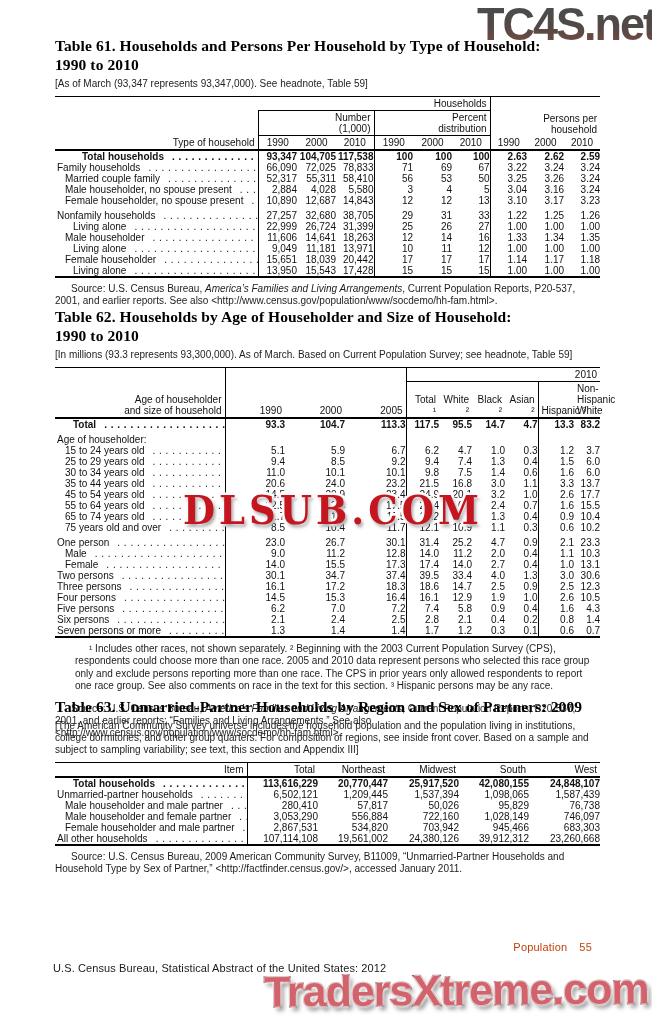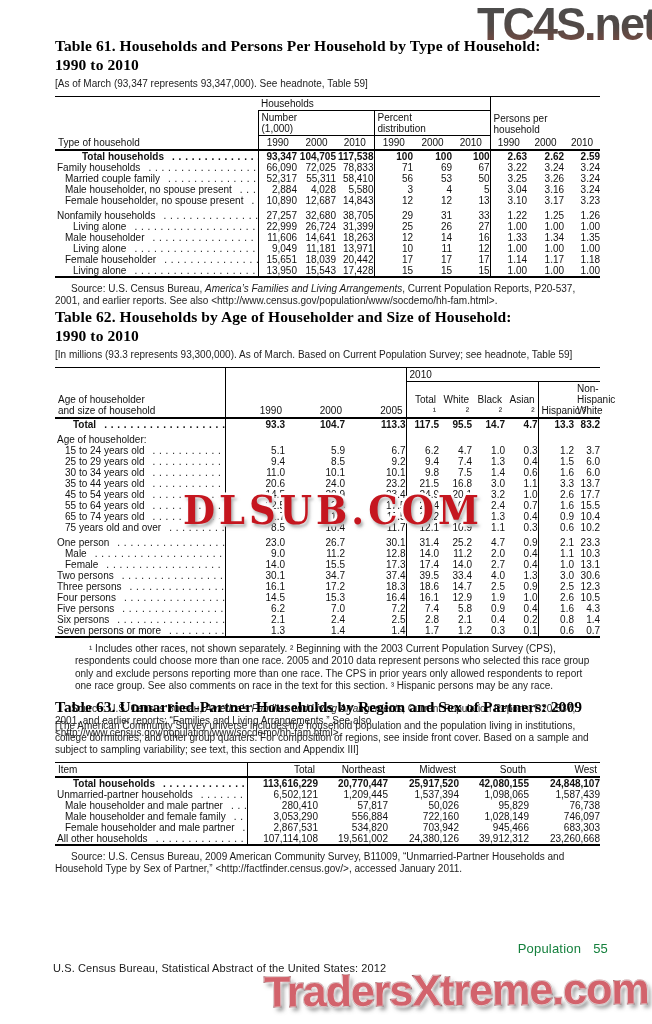--- a/index.html
+++ b/index.html
@@ -20,21 +20,21 @@
     border-collapse:collapse;table-layout:fixed;width:545px;
     font-size:10px;line-height:11px;color:#111;
     border-top:1px solid #000;border-bottom:2px solid #000;margin-top:6px;
   }
   table.dt th{font-weight:normal;padding:1px 3px;vertical-align:bottom;}
   table.dt thead{border-bottom:2px solid #000;}
   table.dt td{padding:0;vertical-align:bottom;}
   td.num{text-align:right;padding-right:6px;}
   .bl{border-left:1px solid #000;}
   .bb{border-bottom:1px solid #000;}
-  th.ctr{text-align:left;vertical-align:middle;}
+  th.ctr{text-align:right;vertical-align:middle;}
   th.pre{white-space:pre-line;}
   th.yr{text-align:center;padding:1px 0 2px 0;}
   th.rt{text-align:right;padding-right:6px;}
   th.lt{text-align:left;padding-left:2px;white-space:nowrap;overflow:visible;}
   tr.bold td{font-weight:bold;}
   tr.gap td{padding-top:4px;}
   td.stub{overflow:hidden;}
   .lr{display:flex;align-items:flex-end;gap:8px;}
   .lbl{white-space:nowrap;}
   .ind0 .lbl{padding-left:2px;}
@@ -42,21 +42,21 @@
   .ind2 .lbl{padding-left:18px;}
   .ind3 .lbl{padding-left:27px;}
   .dots{flex:1 1 0;overflow:hidden;white-space:nowrap;color:#111;}
   .dots::before{content:" . . . . . . . . . . . . . . . . . . . . . . . . . . . . . . . . . . . . . . . . . . . . . . . .";letter-spacing:.5px;}
   td.section{padding-top:0;}
   
   .note{font-size:10px;line-height:12.4px;color:#1c1c1c;margin-top:5px;text-indent:16px;}
   .note .it{font-style:italic;}
   .note2{text-indent:14px;margin-left:20px;}
   
-  .pagefoot-right{position:absolute;right:44px;top:941px;font-size:13px;color:#15803d;letter-spacing:.2px;}
+  .pagefoot-right{position:absolute;right:60px;top:941px;font-size:11px;color:#c2410c;letter-spacing:.2px;}
   .pagefoot-right .num{margin-left:12px;}
   .pagefoot-left{position:absolute;left:53px;top:962px;font-size:11px;color:#1a1a1a;letter-spacing:.1px;}
   
   .wm{position:absolute;font-weight:bold;pointer-events:none;}
   .wm-top{
     top:0px;right:-4px;
     font-size:45px;letter-spacing:-2px;line-height:48px;
     font-family:"Liberation Sans",sans-serif;font-weight:900;
     background:linear-gradient(to bottom,#4c4c4c 15%,#514946 55%,#7c4a40 95%);
     -webkit-background-clip:text;background-clip:text;color:transparent;
@@ -749,21 +749,21 @@
           </td>
           <td class="num bl">280,410</td>
           <td class="num">57,817</td>
           <td class="num">50,026</td>
           <td class="num">95,829</td>
           <td class="num">76,738</td>
         </tr>
         <tr>
           <td class="stub ind1">
             <div class="lr">
-              <span class="lbl">Male householder and female family</span>
+              <span class="lbl">Male householder and female partner</span>
               <span class="dots"></span>
             </div>
           </td>
           <td class="num bl">3,053,290</td>
           <td class="num">556,884</td>
           <td class="num">722,160</td>
           <td class="num">1,028,149</td>
           <td class="num">746,097</td>
         </tr>
         <tr>

